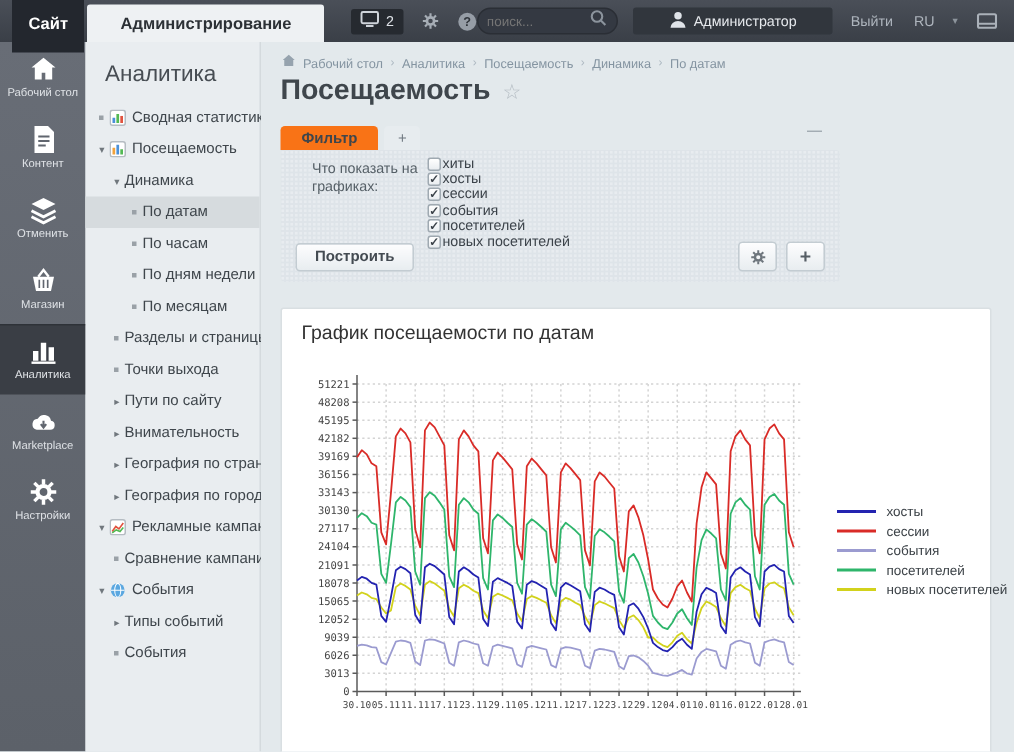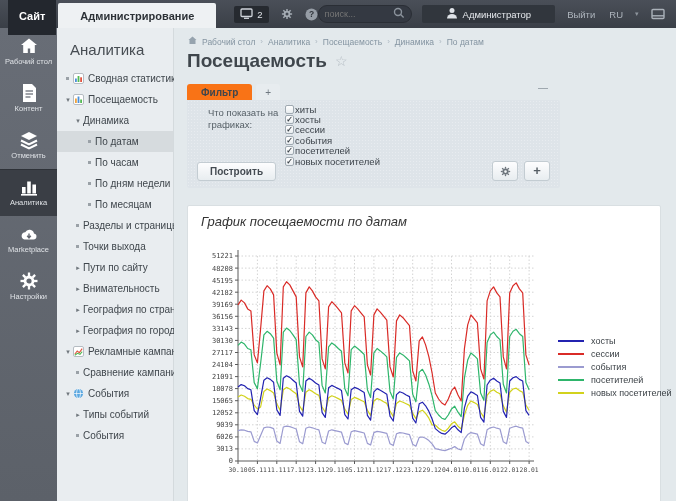--- a/index.html
+++ b/index.html
@@ -86,21 +86,21 @@
   .fbtn.cancel { left:76px; }
   .sqbtn { position:absolute; top:61px; width:26px; height:20px; background:linear-gradient(#fdfdfe,#e8edf0);
     border:1px solid #c3ccd2; border-radius:3px; cursor:pointer; display:flex; align-items:center;
     justify-content:center; font-family:"Liberation Sans",sans-serif; }
   .sqbtn.gear { right:42px; }
   .sqbtn.plus { right:10px; font-size:13px; font-weight:bold; color:#565e65; padding-bottom:2px; }
 
   
   .chart-card { position:absolute; left:13px; top:177px; width:474px; height:330px;
     background:#fff; border:1px solid #d9dfe2; border-radius:2px; }
-  .chart-title { position:absolute; left:13px; top:8px; font-size:13px; color:#333; z-index:2;font-style:italic; }
+  .chart-title { position:absolute; left:13px; top:8px; font-size:13px; color:#333; z-index:2; }
   #chart-svg { position:absolute; left:0; top:0; }
   #chart-svg .grid { stroke:#d4d4d4; stroke-width:1; stroke-dasharray:1.5 2; }
   #chart-svg .axis { stroke:#5a5a5a; stroke-width:1; }
   #chart-svg .tick { stroke:#5a5a5a; stroke-width:1; }
   #chart-svg .ylab { font-size:7px; fill:#444; text-anchor:end; font-family:"DejaVu Sans Mono",monospace; }
   #chart-svg .xlab { font-size:6.3px; fill:#444; text-anchor:middle; font-family:"DejaVu Sans Mono",monospace; }
   .legend { position:absolute; left:370px; top:128px; }
   .legend-row { height:13px; display:flex; align-items:center; gap:7px; }
   .legend-swatch { width:26px; height:2px; flex:none; }
   .legend-label { font-size:9px; color:#3c4247; white-space:nowrap; }
@@ -196,20 +196,34 @@
     </div>
     <div class="rail-item">
       <span class="ric">
         <svg width="20" height="20" viewBox="0 0 20 20">
           <path d="M10 2l8 4-8 4-8-4z" fill="#fff"></path>
           <path d="M2 10.5l8 4 8-4" fill="none" stroke="#fff" stroke-width="2"></path>
           <path d="M2 14.5l8 4 8-4" fill="none" stroke="#fff" stroke-width="2"></path>
         </svg>
       </span>
       <span class="rlab">Отменить</span>
+    </div>
+    <div class="rail-item">
+      <span class="ric">
+        <svg width="20" height="20" viewBox="0 0 20 20">
+          <path d="M3 7.5h14l-2 9.5H5z" fill="#fff"></path>
+          <path d="M6.5 7.5 10 3l3.5 4.5" fill="none" stroke="#fff" stroke-width="1.6"></path>
+          <g stroke="#61666f" stroke-width="1.1">
+            <line x1="7.2" y1="9.5" x2="7.2" y2="15"></line>
+            <line x1="10" y1="9.5" x2="10" y2="15"></line>
+            <line x1="12.8" y1="9.5" x2="12.8" y2="15"></line>
+          </g>
+        </svg>
+      </span>
+      <span class="rlab">Магазин</span>
     </div>
     <div class="rail-item active">
       <span class="ric">
         <svg width="20" height="20" viewBox="0 0 20 20" fill="#fff">
           <rect x="3" y="10" width="3.6" height="6.5"></rect>
           <rect x="8.2" y="4.5" width="3.6" height="12"></rect>
           <rect x="13.4" y="7.5" width="3.6" height="9"></rect>
           <rect x="2" y="17" width="16" height="1.6"></rect>
         </svg>
       </span>

